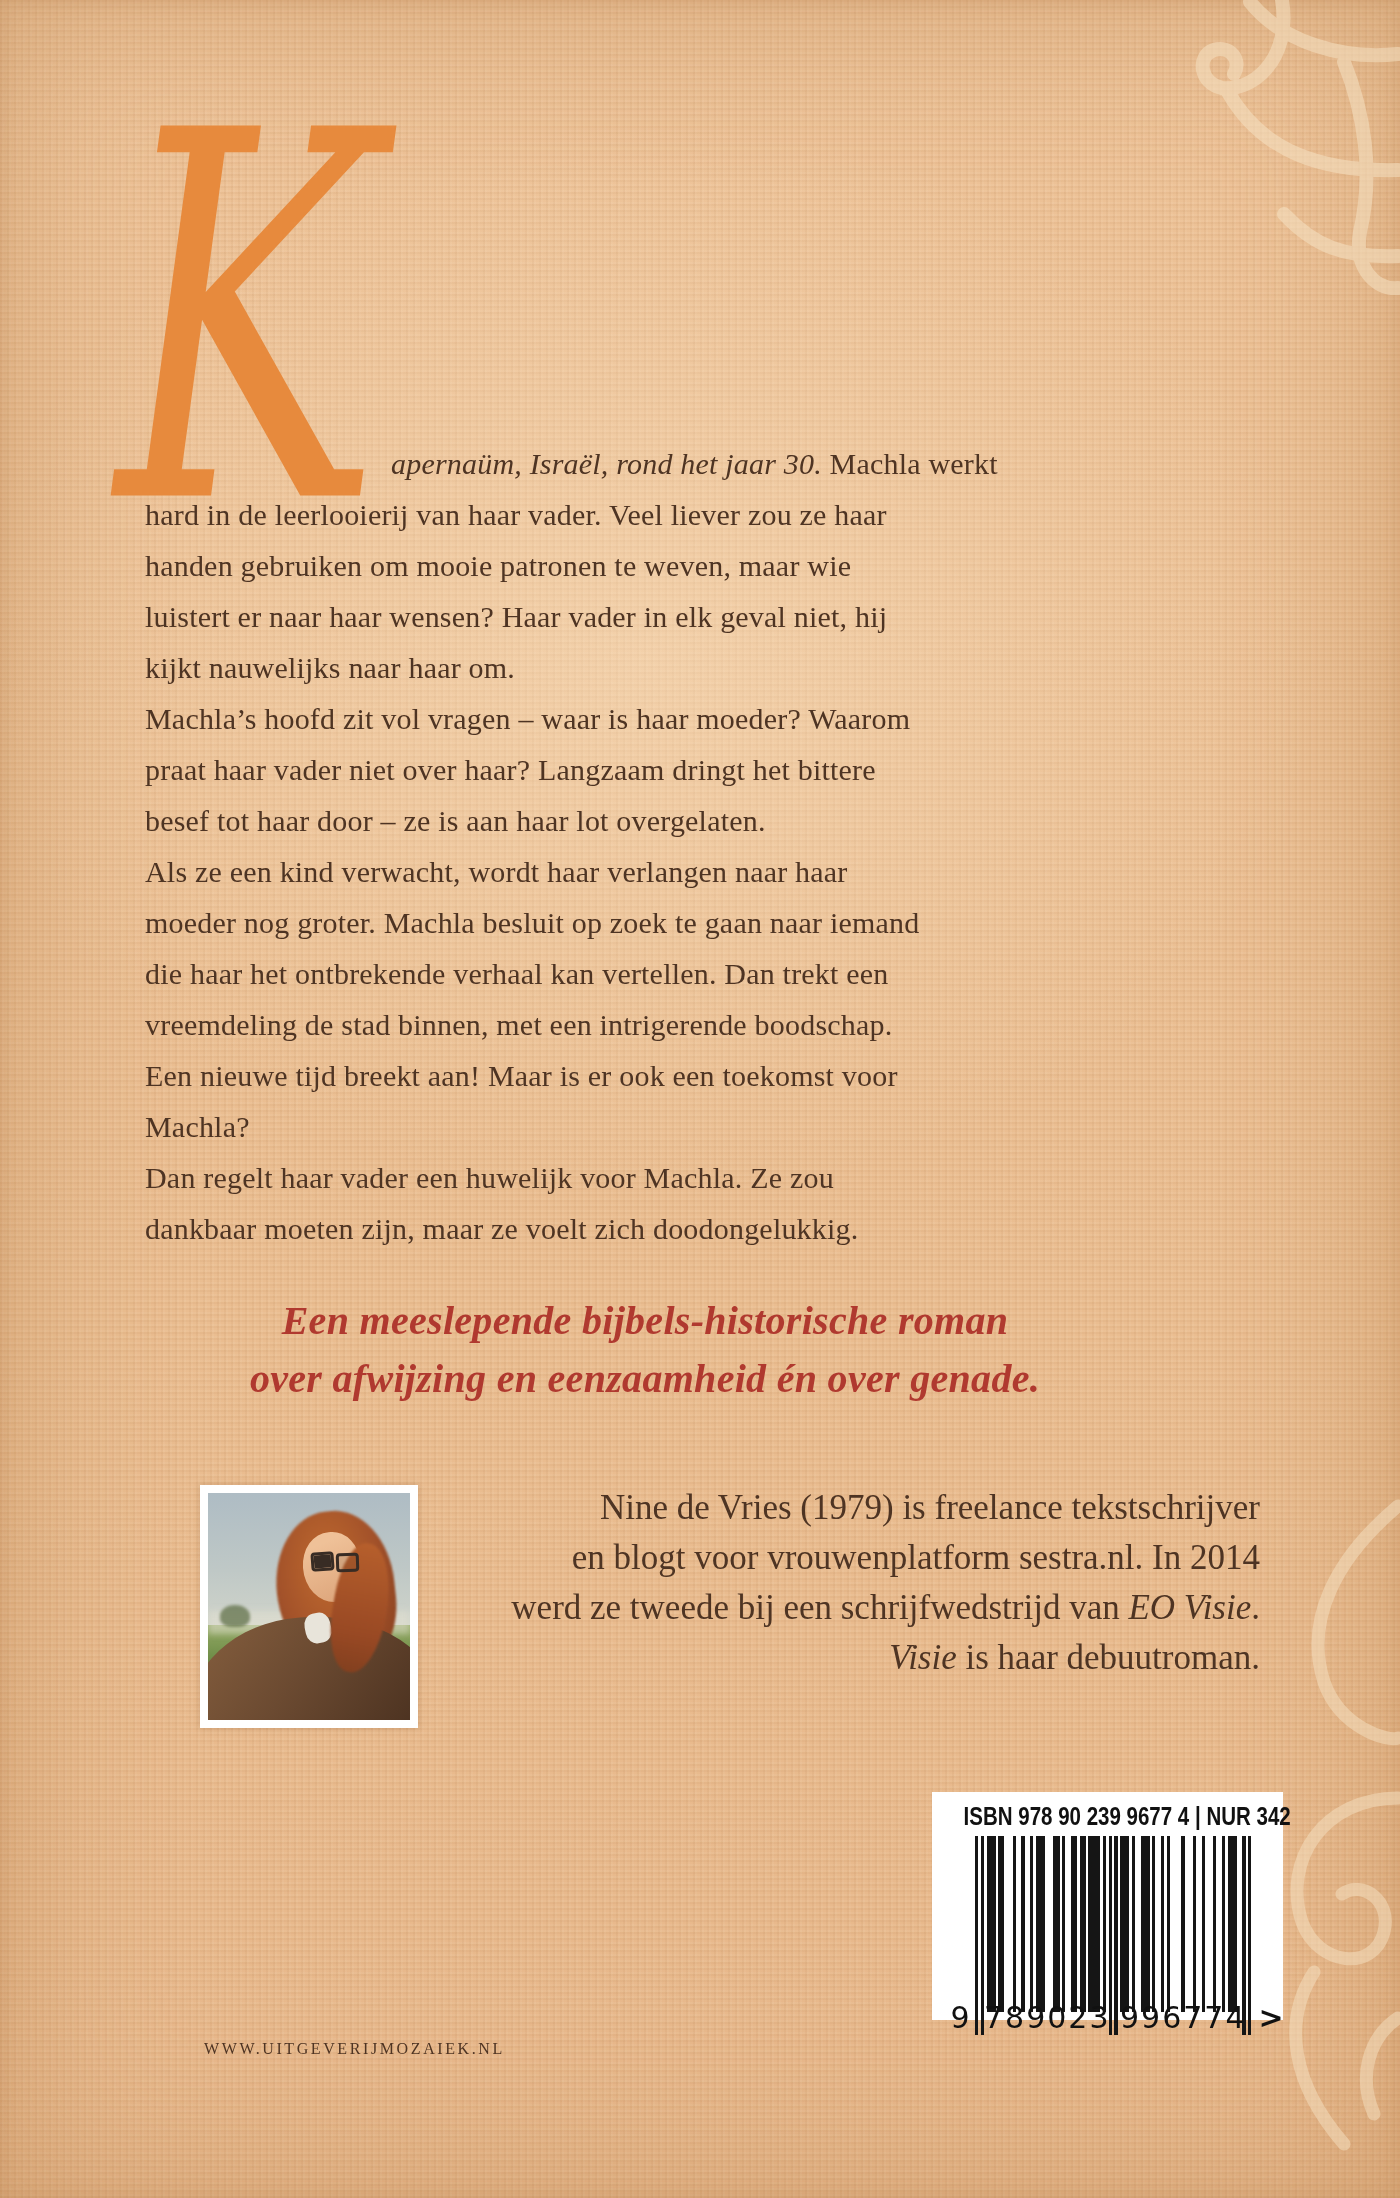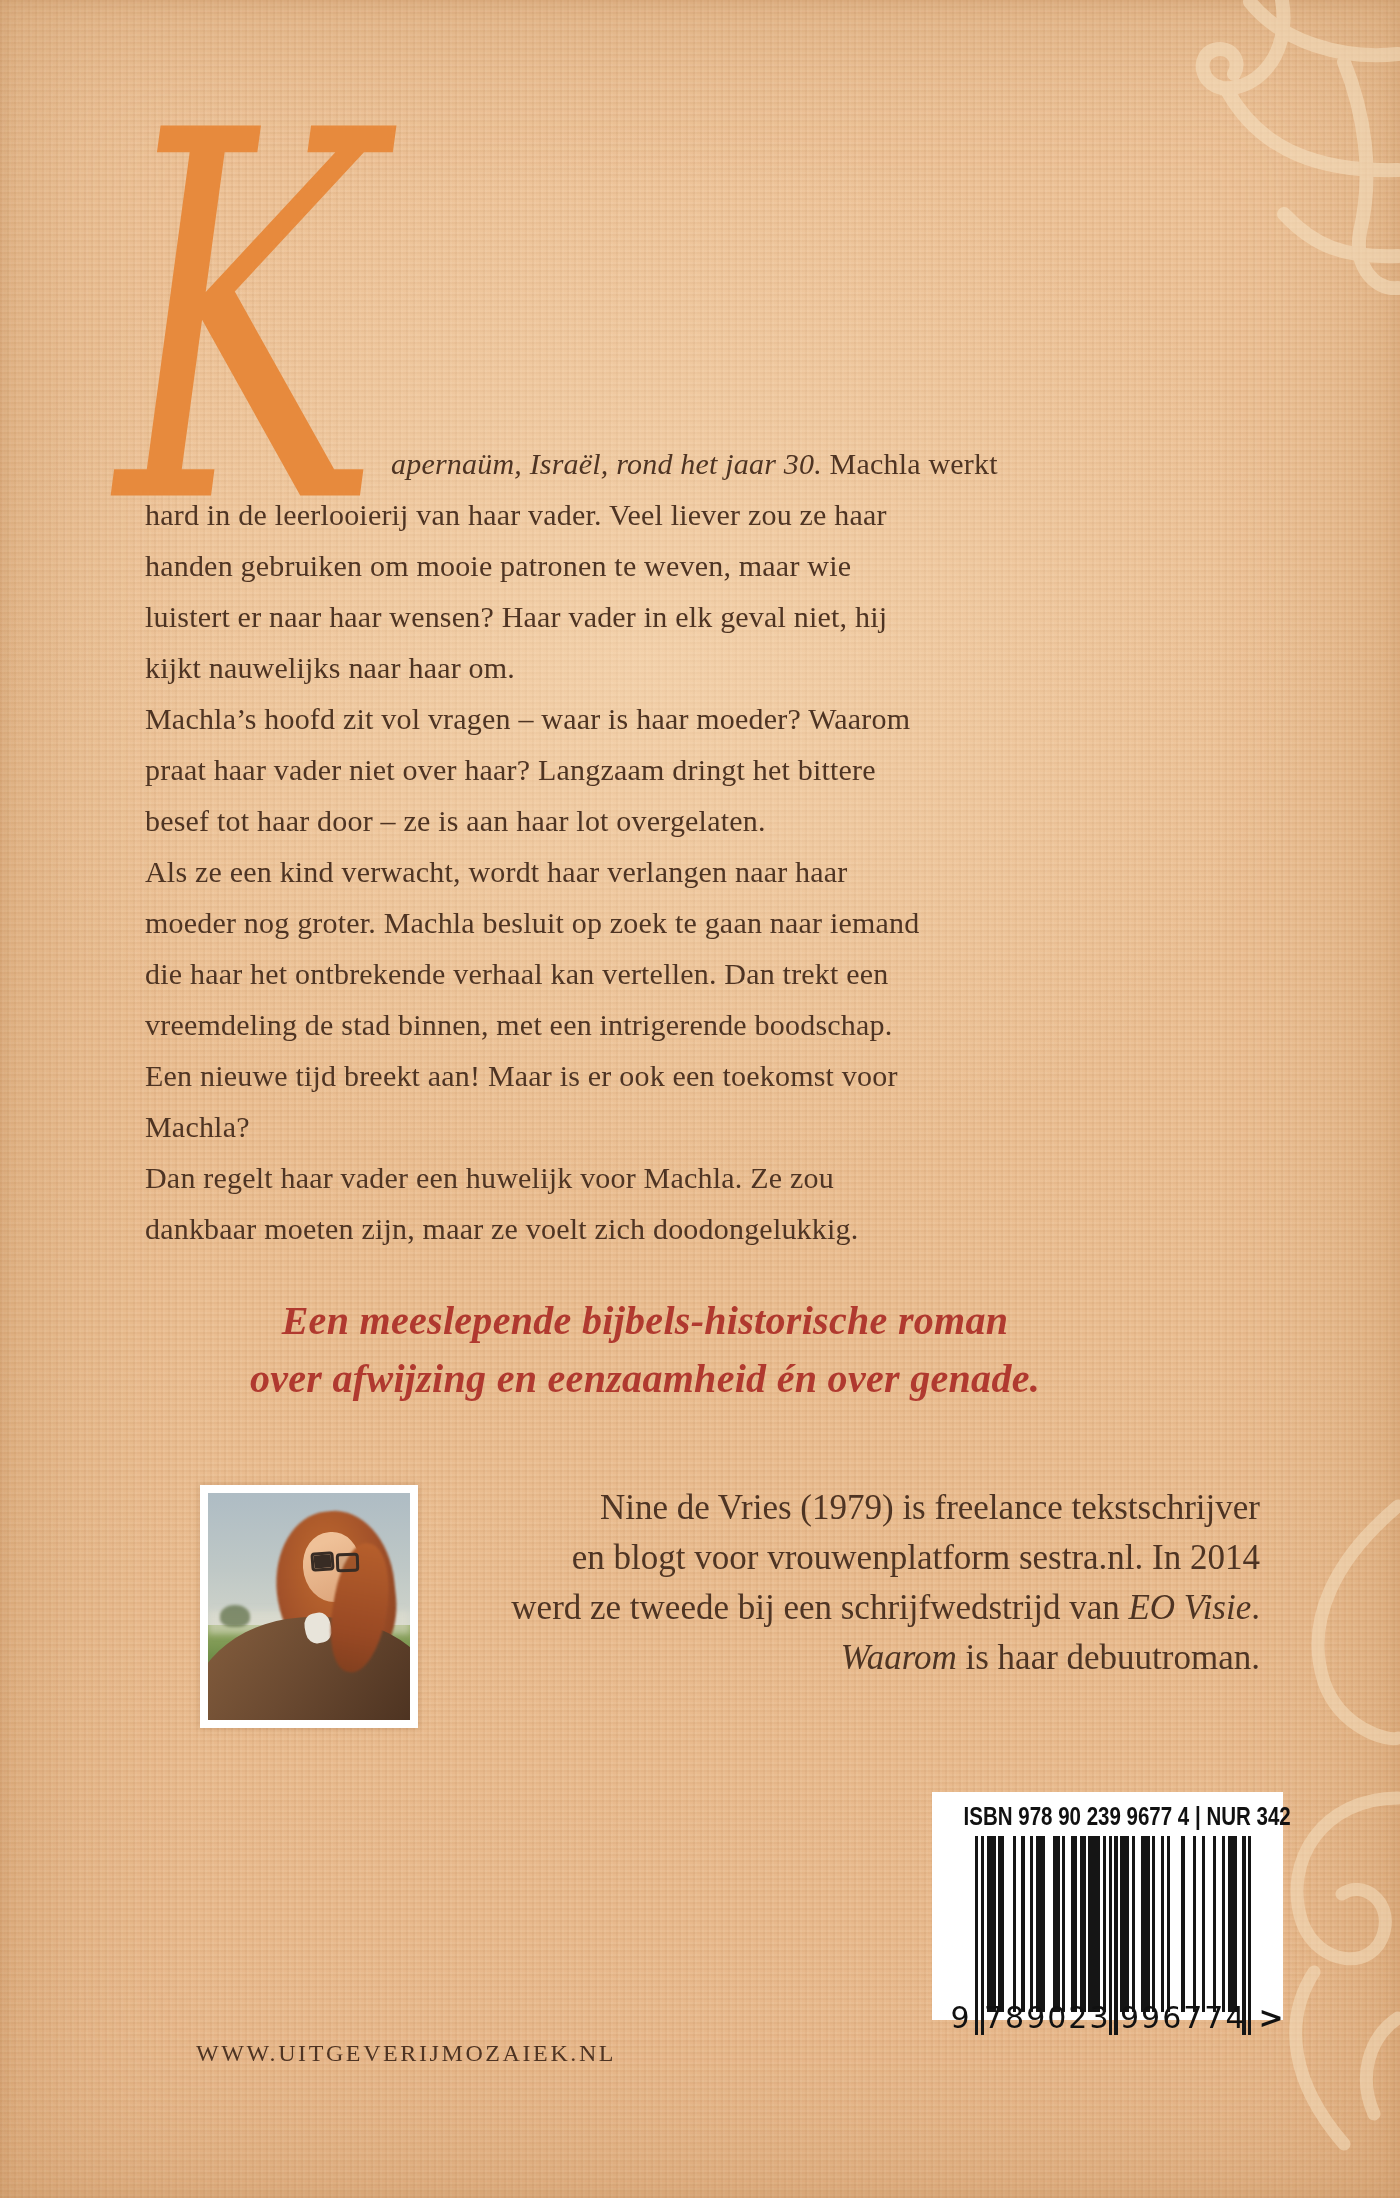--- a/index.html
+++ b/index.html
@@ -76,22 +76,22 @@
   .ph-hairfront{left:62%;top:22%;width:54px;height:130px;border-radius:45% 55% 50% 50%;
     background:linear-gradient(180deg,#b65f2c 0%,#994924 70%,#83401f 100%);
     filter:blur(1.2px); transform:rotate(10deg);}
 
   .bio{
     position:absolute; left:440px; top:1483px; width:820px; z-index:2;
     font-size:35px; line-height:50px; color:#4e3423; white-space:pre-line;text-align:right;
   }
 
   .website{
-    position:absolute; left:196px; top:2040px; z-index:2;
-    font-size:24px; letter-spacing:2.6px; color:#4e3423;
+    position:absolute; left:204px; top:2040px; z-index:2;
+    font-size:16px; letter-spacing:2.6px; color:#4e3423;
   }
 
   .barcode-box{
     position:absolute; left:932px; top:1792px; width:351px; height:228px;
     background:#ffffff; z-index:2;
   }
   .isbn-label{
     position:absolute; left:0; right:0; top:10px; text-align:center;
     font-family:"Liberation Sans","DejaVu Sans",sans-serif;
     font-size:25px; font-weight:700; color:#111;
@@ -171,21 +171,21 @@
       <div class="ph-face"></div>
       <div class="ph-hairfront"></div>
       <div class="ph-glasses"></div>
       <div class="ph-glass2"></div>
     </div>
   </div>
 
   <div class="bio"><span>Nine de Vries (1979) is freelance tekstschrijver
 en blogt voor vrouwenplatform sestra.nl. In 2014
 werd ze tweede bij een schrijfwedstrijd van </span><span class="ital">EO Visie</span><span>.
-</span><span class="ital">Waarom</span><span> is haar debuutroman.</span></div>
+</span><span class="ital">Visie</span><span> is haar debuutroman.</span></div>
 
   <div class="website">WWW.UITGEVERIJMOZAIEK.NL</div>
 
   <div class="barcode-box">
     <div class="isbn-label">ISBN 978 90 239 9677 4 | NUR 342</div>
     <div class="bars" id="barcode-bars">
         <div class="bar" style="left: 0px; width: 3.25526px; height: 199px;"></div>
         <div class="bar" style="left: 5.81053px; width: 3.25526px; height: 199px;"></div>
         <div class="bar" style="left: 11.6211px; width: 3.25526px; height: 176px;"></div>
         <div class="bar" style="left: 14.5263px; width: 3.25526px; height: 176px;"></div>

